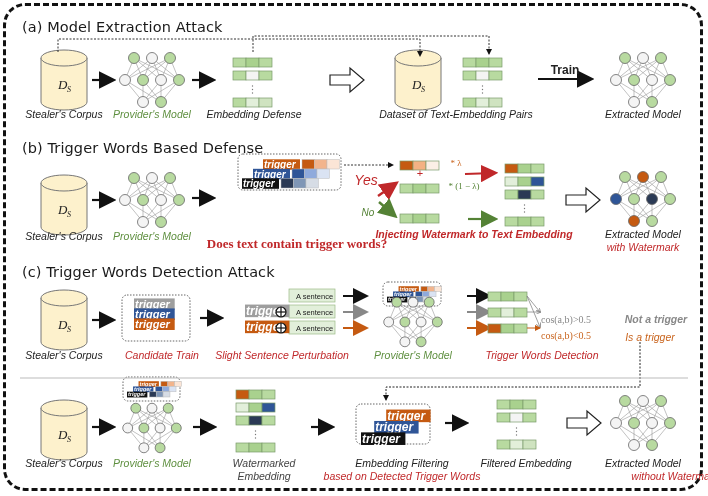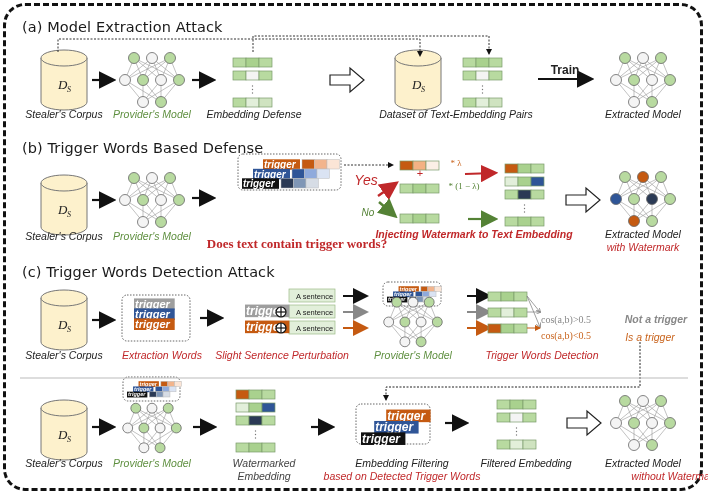--- a/index.html
+++ b/index.html
@@ -594,21 +594,21 @@
 <div class="lbl red" style="left:366px;top:174px;font-size:14px;">Yes</div>
 <div class="lbl" style="left:368px;top:206px;font-size:10px;color:#548235;">No</div>
 <div class="lbl serif orange" style="left:456px;top:157px;font-size:9px;font-style:normal;">* λ</div>
 <div class="lbl red" style="left:420px;top:167px;font-size:11px;font-style:normal;">+</div>
 <div class="lbl serif" style="left:464px;top:180px;font-size:9px;font-style:normal;color:#548235;">* (1 − λ)</div>
 <div class="lbl red" style="left:474px;top:228px;font-weight:bold;font-size:10.5px;">Injecting Watermark to Text Embedding</div>
 <div class="lbl" style="left:643px;top:228px;">Extracted Model</div>
 <div class="lbl red" style="left:643px;top:241px;">with Watermark</div>
 
 <div class="lbl" style="left:64px;top:349px;">Stealer's Corpus</div>
-<div class="lbl red" style="left:162px;top:349px;">Extraction Words</div>
+<div class="lbl red" style="left:162px;top:349px;">Candidate Train</div>
 <div class="lbl red" style="left:282px;top:349px;">Slight Sentence Perturbation</div>
 <div class="lbl green" style="left:413px;top:349px;">Provider's Model</div>
 <div class="lbl red" style="left:542px;top:349px;">Trigger Words Detection</div>
 <div class="lbl serif gray" style="left:566px;top:313px;font-style:normal;font-size:10px;">cos(a,b)&gt;0.5</div>
 <div class="lbl serif orange" style="left:566px;top:329px;font-style:normal;font-size:10px;">cos(a,b)&lt;0.5</div>
 <div class="lbl gray" style="left:656px;top:313px;font-weight:bold;">Not a trigger</div>
 <div class="lbl orange" style="left:650px;top:331px;font-weight:normal;">Is a trigger</div>
 
 <div class="lbl" style="left:64px;top:457px;">Stealer's Corpus</div>
 <div class="lbl green" style="left:152px;top:457px;">Provider's Model</div>

